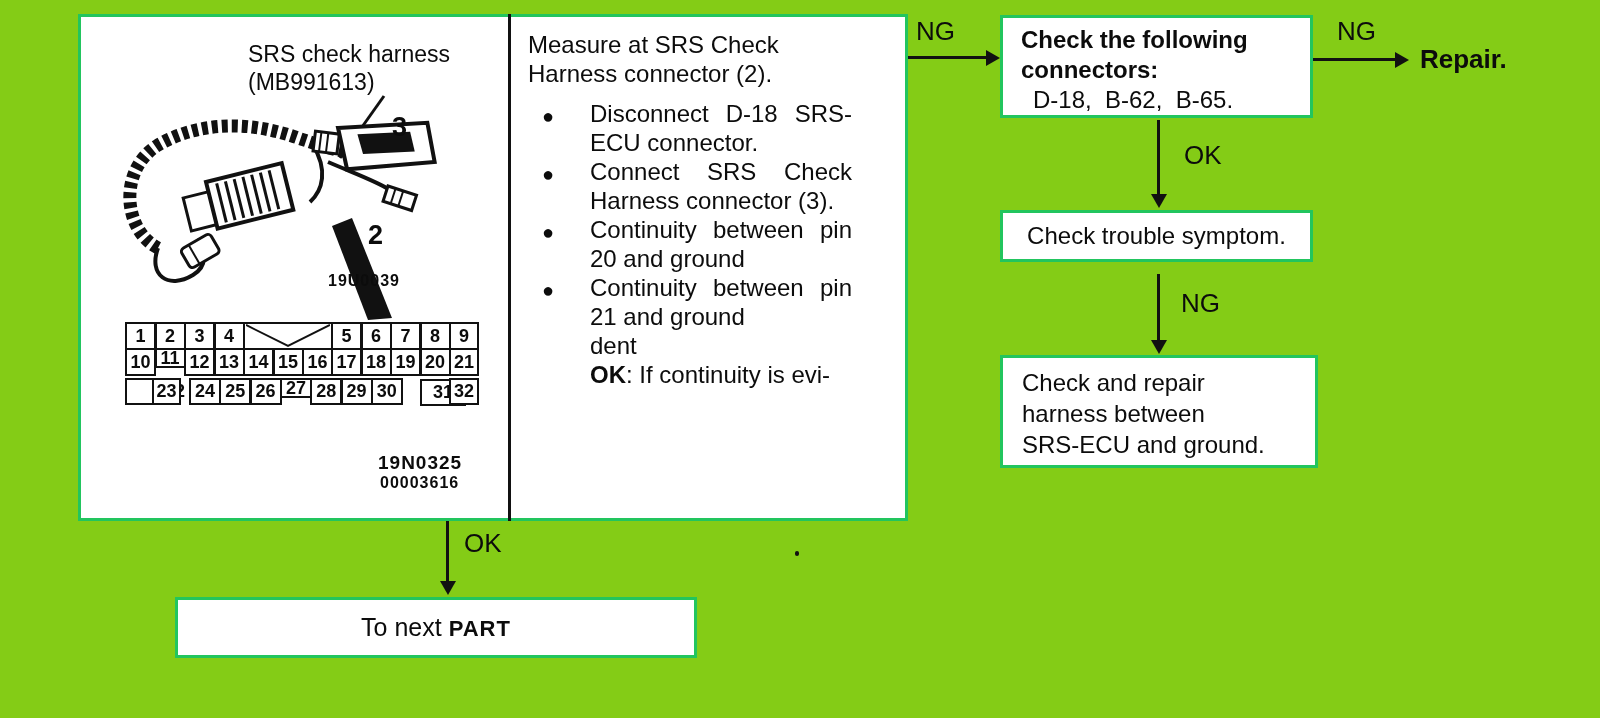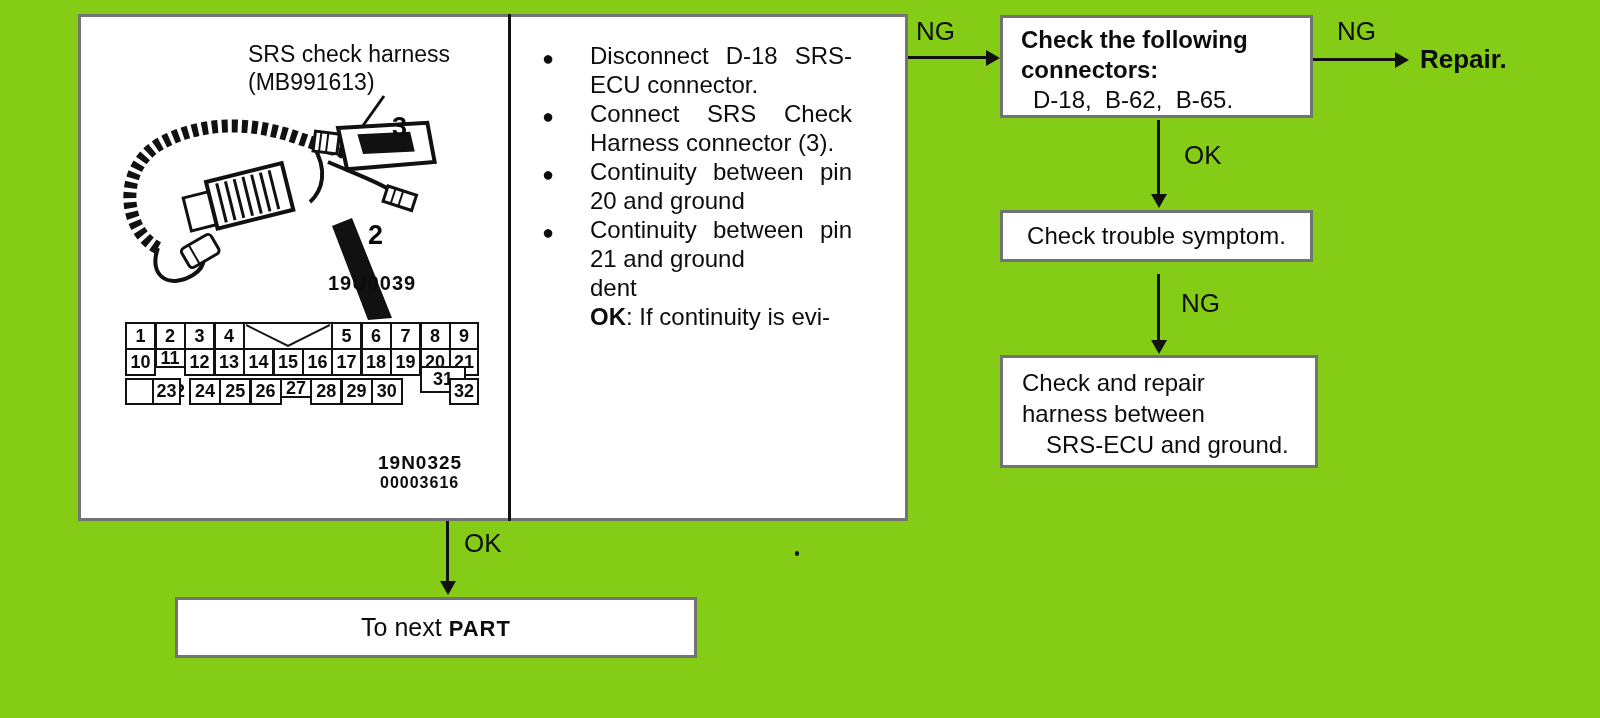--- a/index.html
+++ b/index.html
@@ -1,21 +1,21 @@
 <!DOCTYPE html>
 <html><head>
 <meta charset="utf-8">
 <style>
   html,body{margin:0;padding:0;background:#fff;}
   #canvas{
     position:relative;width:1600px;height:718px;background:#84cc16;
     font-family:"Liberation Sans",sans-serif;color:#0c0c0c;overflow:hidden;
   }
   .abs{position:absolute;}
-  .box{position:absolute;border:3px solid #737373;background:#fff;box-sizing:border-box;}
+  .box{position:absolute;border:3px solid #22c55e;background:#fff;box-sizing:border-box;}
   .lbl{position:absolute;font-size:26px;white-space:nowrap;}
   .bold{font-weight:700;}
   .shaft-h{position:absolute;height:3px;background:#111;}
   .shaft-v{position:absolute;width:3px;background:#111;}
   .head-right{position:absolute;width:0;height:0;border-top:8px solid transparent;border-bottom:8px solid transparent;border-left:14px solid #111;}
   .head-down{position:absolute;width:0;height:0;border-left:8px solid transparent;border-right:8px solid transparent;border-top:14px solid #111;}
   .cell{position:absolute;border:2px solid #111;box-sizing:border-box;background:#fff;
         display:flex;align-items:center;justify-content:center;font-size:18px;font-weight:700;}
   .fig-code{position:absolute;font-weight:700;letter-spacing:1px;}
   
@@ -82,21 +82,21 @@
     <g transform="translate(92,160) rotate(-30)">
       <rect x="0" y="0" width="34" height="22" rx="4" fill="#fff" stroke="#111" stroke-width="3"></rect>
       <line x1="10" y1="0" x2="10" y2="22" stroke="#111" stroke-width="2"></line>
     </g>
 
     <polygon points="244,136 264,128 304,228 280,230" fill="#111"></polygon>
   </svg>
 
   <div class="lbl bold" style="left:392px;top:112px;font-size:27px;">3</div>
   <div class="lbl bold" style="left:368px;top:220px;font-size:27px;">2</div>
-  <div class="fig-code" style="left:328px;top:272px;font-size:20px;">19U0039</div>
+  <div class="fig-code" style="left:328px;top:272px;font-size:16px;">19U0039</div>
 
   <div class="abs" style="left:125px;top:322px;width:354px;height:84px;">
 
     <div class="cell" style="left:0px;top:0px;width:31px;height:28px;">1</div>
     <div class="cell" style="left:29.5px;top:0px;width:31px;height:28px;">2</div>
     <div class="cell" style="left:59px;top:0px;width:31px;height:28px;">3</div>
     <div class="cell" style="left:88.5px;top:0px;width:31px;height:28px;">4</div>
 
     <div class="cell" style="left:117.5px;top:0px;width:90px;height:28px;">
       <svg width="84" height="24" viewBox="0 0 84 24">
@@ -125,28 +125,29 @@
 
     <div class="cell" style="left:0px;top:56px;width:29px;height:27px;padding-left:48px;">22</div>
     <div class="cell" style="left:27px;top:56px;width:29px;height:27px;">23</div>
     <div class="cell" style="left:64px;top:56px;width:32px;height:27px;">24</div>
     <div class="cell" style="left:94.3px;top:56px;width:32px;height:27px;">25</div>
     <div class="cell" style="left:124.6px;top:56px;width:32px;height:27px;">26</div>
     <div class="cell" style="left:154.9px;top:56px;width:32px;height:20px;">27</div>
     <div class="cell" style="left:185.2px;top:56px;width:32px;height:27px;">28</div>
     <div class="cell" style="left:215.5px;top:56px;width:32px;height:27px;">29</div>
     <div class="cell" style="left:245.8px;top:56px;width:32px;height:27px;">30</div>
-    <div class="cell" style="left:295px;top:44px;width:46px;height:27px;">31</div>
+    <div class="cell" style="left:295px;top:57px;width:46px;height:27px;">31</div>
     <div class="cell" style="left:324px;top:56px;width:30px;height:27px;">32</div>
   </div>
 
   <div class="fig-code" style="left:378px;top:452px;font-size:19px;">19N0325</div>
   <div class="fig-code" style="left:380px;top:474px;font-size:16px;">00003616</div>
 
   <div id="instructions">
+    <div class="intro">Measure at SRS Check Harness connector (2).</div>
     <div class="bullet-row" style="margin-top:11px;">
       <span class="bullet-dot">●</span>
       <div class="bullet-text">Disconnect D-18 SRS-ECU connector.</div>
     </div>
     <div class="bullet-row">
       <span class="bullet-dot">●</span>
       <div class="bullet-text">Connect SRS Check Harness connector (3).</div>
     </div>
     <div class="bullet-row">
       <span class="bullet-dot">●</span>
@@ -183,21 +184,21 @@
     <div class="flowtext">Check trouble symptom.</div>
   </div>
 
   <div class="shaft-v" style="left:1157px;top:274px;height:68px;"></div>
   <div class="head-down" style="left:1150.5px;top:340px;"></div>
   <div class="lbl" style="left:1181px;top:288px;">NG</div>
 
   <div class="box" style="left:1000px;top:355px;width:318px;height:113px;padding:9px 0 0 19px;">
     <div class="flowtext" style="line-height:31px;">Check and repair</div>
     <div class="flowtext" style="line-height:31px;">harness between</div>
-    <div class="flowtext" style="line-height:31px;margin-left:24px;">SRS-ECU and ground.</div>
+    <div class="flowtext" style="line-height:31px;">SRS-ECU and ground.</div>
   </div>
 
   <div class="shaft-v" style="left:446px;top:521px;height:62px;"></div>
   <div class="head-down" style="left:439.5px;top:581px;"></div>
   <div class="lbl" style="left:464px;top:528px;">OK</div>
 
   <div class="box" style="left:175px;top:597px;width:522px;height:61px;display:flex;align-items:center;justify-content:center;">
     <div style="font-size:25px;">
       <span>To next </span><span class="bold" style="font-size:22px;letter-spacing:1px;">PART</span>
     </div>

